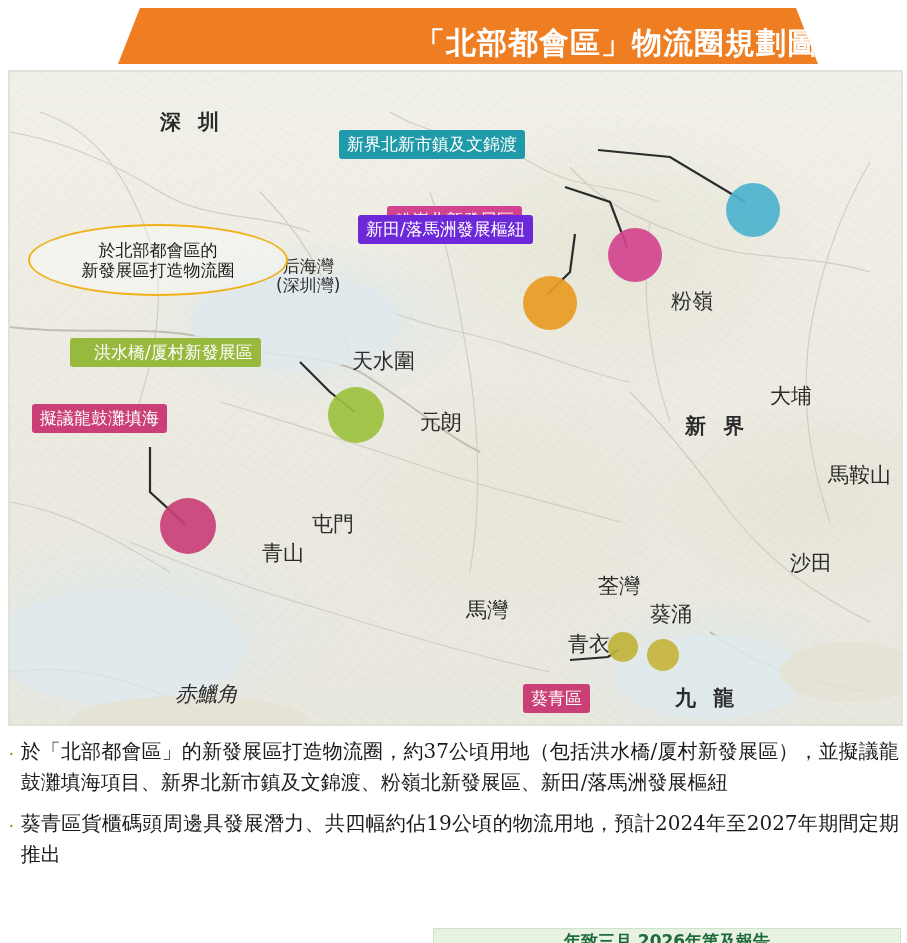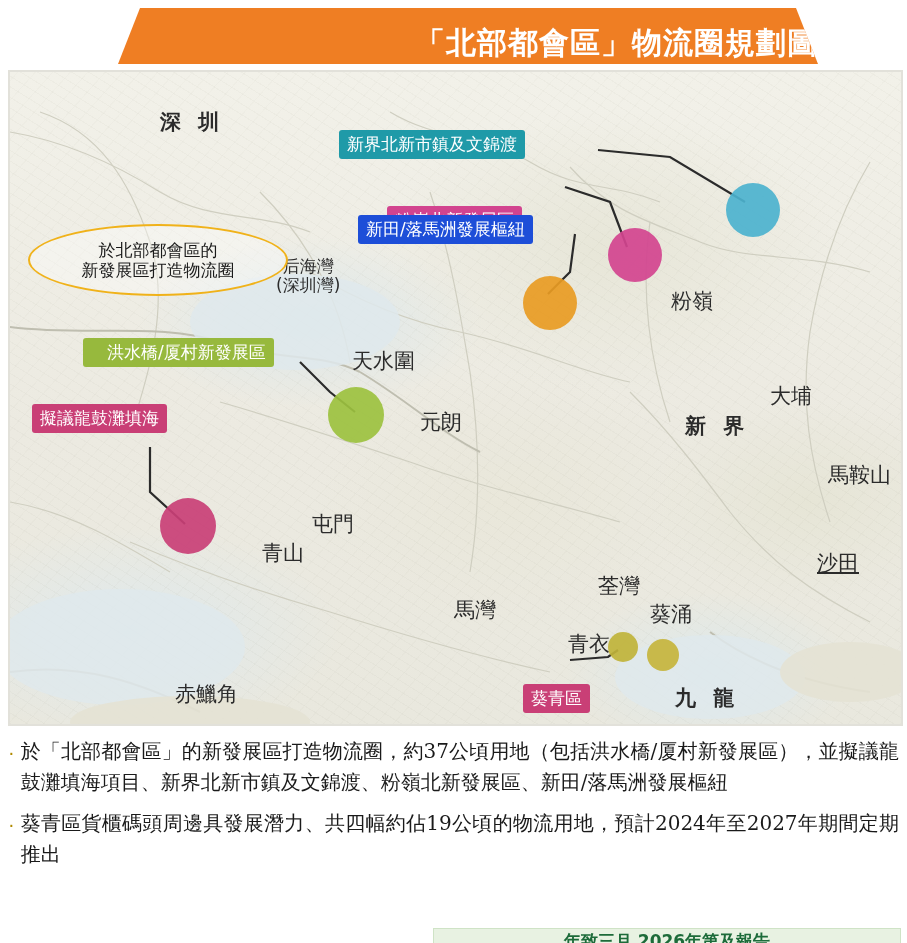--- a/index.html
+++ b/index.html
@@ -62,21 +62,21 @@
   
   .dot{position:absolute;border-radius:50%;opacity:.92;}
   
   .tag{
     position:absolute;color:#fff;font-size:17px;white-space:nowrap;
     padding:3px 8px;border-radius:3px;
     font-family:"DejaVu Sans", sans-serif;
   }
   .tag.teal{background:#1f9aa8;}
   .tag.pink{background:#d2448f;margin-top:36px;}
-  .tag.orange{background:#1d4ed8;}
+  .tag.orange{background:#6d28d9;}
   .tag.green{background:#97b93d;}
   .tag.rose{background:#c93f76;}
   
   .ellipse-note{
     position:absolute;border:2px solid #f0b21a;border-radius:50%;
     display:flex;align-items:center;justify-content:center;text-align:center;
     color:#1a1a1a;font-size:17px;line-height:1.2;
     font-family:"DejaVu Sans", sans-serif;
     background:rgba(255,255,255,.35);
   }
@@ -150,26 +150,26 @@
   <div class="place sz" style="left:150px;top:36px;">深 圳</div>
   <div class="place two" style="left:266px;top:185px;"><span>后海灣</span><br><span>(深圳灣)</span></div>
   <div class="place mid" style="left:661px;top:215px;">粉嶺</div>
   <div class="place mid" style="left:342px;top:275px;">天水圍</div>
   <div class="place mid" style="left:410px;top:336px;">元朗</div>
   <div class="place mid" style="left:760px;top:310px;">大埔</div>
   <div class="place big" style="left:675px;top:340px;">新 界</div>
   <div class="place mid" style="left:818px;top:389px;">馬鞍山</div>
   <div class="place mid" style="left:302px;top:438px;">屯門</div>
   <div class="place mid" style="left:252px;top:467px;">青山</div>
-  <div class="place mid" style="left:807px;top:477px;text-decoration:underline;">沙田</div>
+  <div class="place mid" style="left:780px;top:477px;">沙田</div>
   <div class="place mid" style="left:588px;top:500px;">荃灣</div>
-  <div class="place mid" style="left:444px;top:524px;">馬灣</div>
+  <div class="place mid" style="left:456px;top:524px;">馬灣</div>
   <div class="place mid" style="left:558px;top:558px;">青衣</div>
   <div class="place mid" style="left:640px;top:528px;">葵涌</div>
-  <div class="place mid" style="left:165px;top:608px;">赤鱲角</div>
+  <div class="place mid" style="left:165px;top:608px;font-style:italic;">赤鱲角</div>
   <div class="place big" style="left:665px;top:612px;">九 龍</div>
 
   <svg width="891" height="652" viewBox="0 0 891 652" style="position:absolute;left:0;top:0;">
     <g stroke="#2b2b2b" stroke-width="2.2" fill="none">
       <path d="M588 78 L660 85 L735 130"></path>
       <path d="M555 115 L600 130 L617 175"></path>
       <path d="M565 162 L560 200 L538 222"></path>
       <path d="M290 290 L320 320 L345 340"></path>
       <path d="M140 375 L140 420 L175 452"></path>
       <path d="M560 588 L598 585 L608 578"></path>
@@ -180,21 +180,21 @@
   <div class="dot" style="left:598px;top:156px;width:54px;height:54px;background:#d2448f;"></div>
   <div class="dot" style="left:513px;top:204px;width:54px;height:54px;background:#e89b23;"></div>
   <div class="dot" style="left:318px;top:315px;width:56px;height:56px;background:#9cc13f;"></div>
   <div class="dot" style="left:150px;top:426px;width:56px;height:56px;background:#c93f76;"></div>
   <div class="dot" style="left:598px;top:560px;width:30px;height:30px;background:#c0b33a;"></div>
   <div class="dot" style="left:637px;top:567px;width:32px;height:32px;background:#c5b43c;"></div>
 
   <div class="tag teal" style="left:329px;top:58px;">新界北新市鎮及文錦渡</div>
   <div class="tag pink" style="left:377px;top:98px;">粉嶺北新發展區</div>
   <div class="tag orange" style="left:348px;top:143px;">新田/落馬洲發展樞紐</div>
-  <div class="tag green" style="left:73px;top:266px;padding-left:24px;">洪水橋/厦村新發展區</div>
+  <div class="tag green" style="left:60px;top:266px;padding-left:24px;">洪水橋/厦村新發展區</div>
   <div class="tag rose" style="left:22px;top:332px;">擬議龍鼓灘填海</div>
   <div class="tag rose" style="left:513px;top:612px;">葵青區</div>
 
   <div class="ellipse-note" style="left:18px;top:152px;width:256px;height:68px;">
     <div>
       <span>於北部都會區的</span><br>
       <span>新發展區打造物流圈</span>
     </div>
   </div>
 </div>

